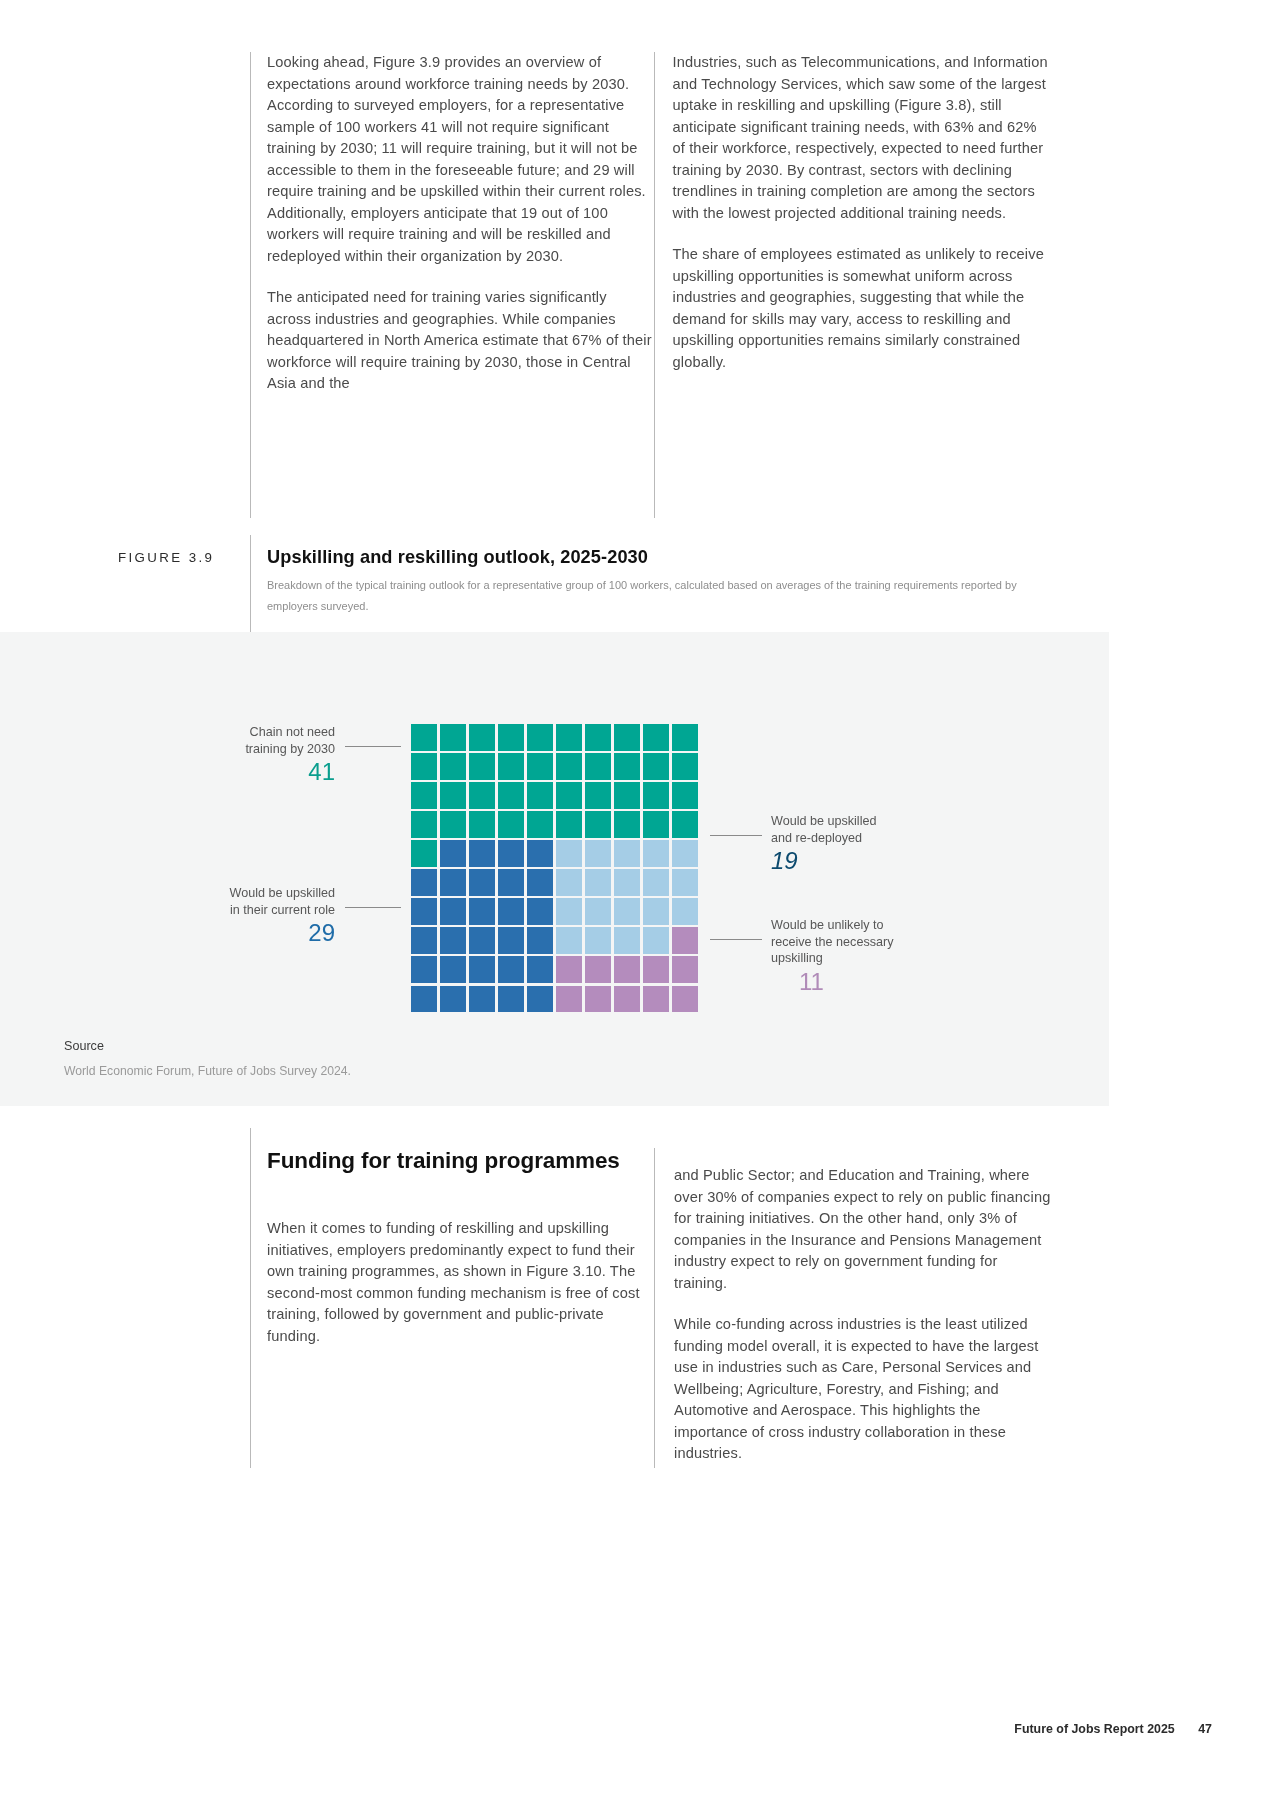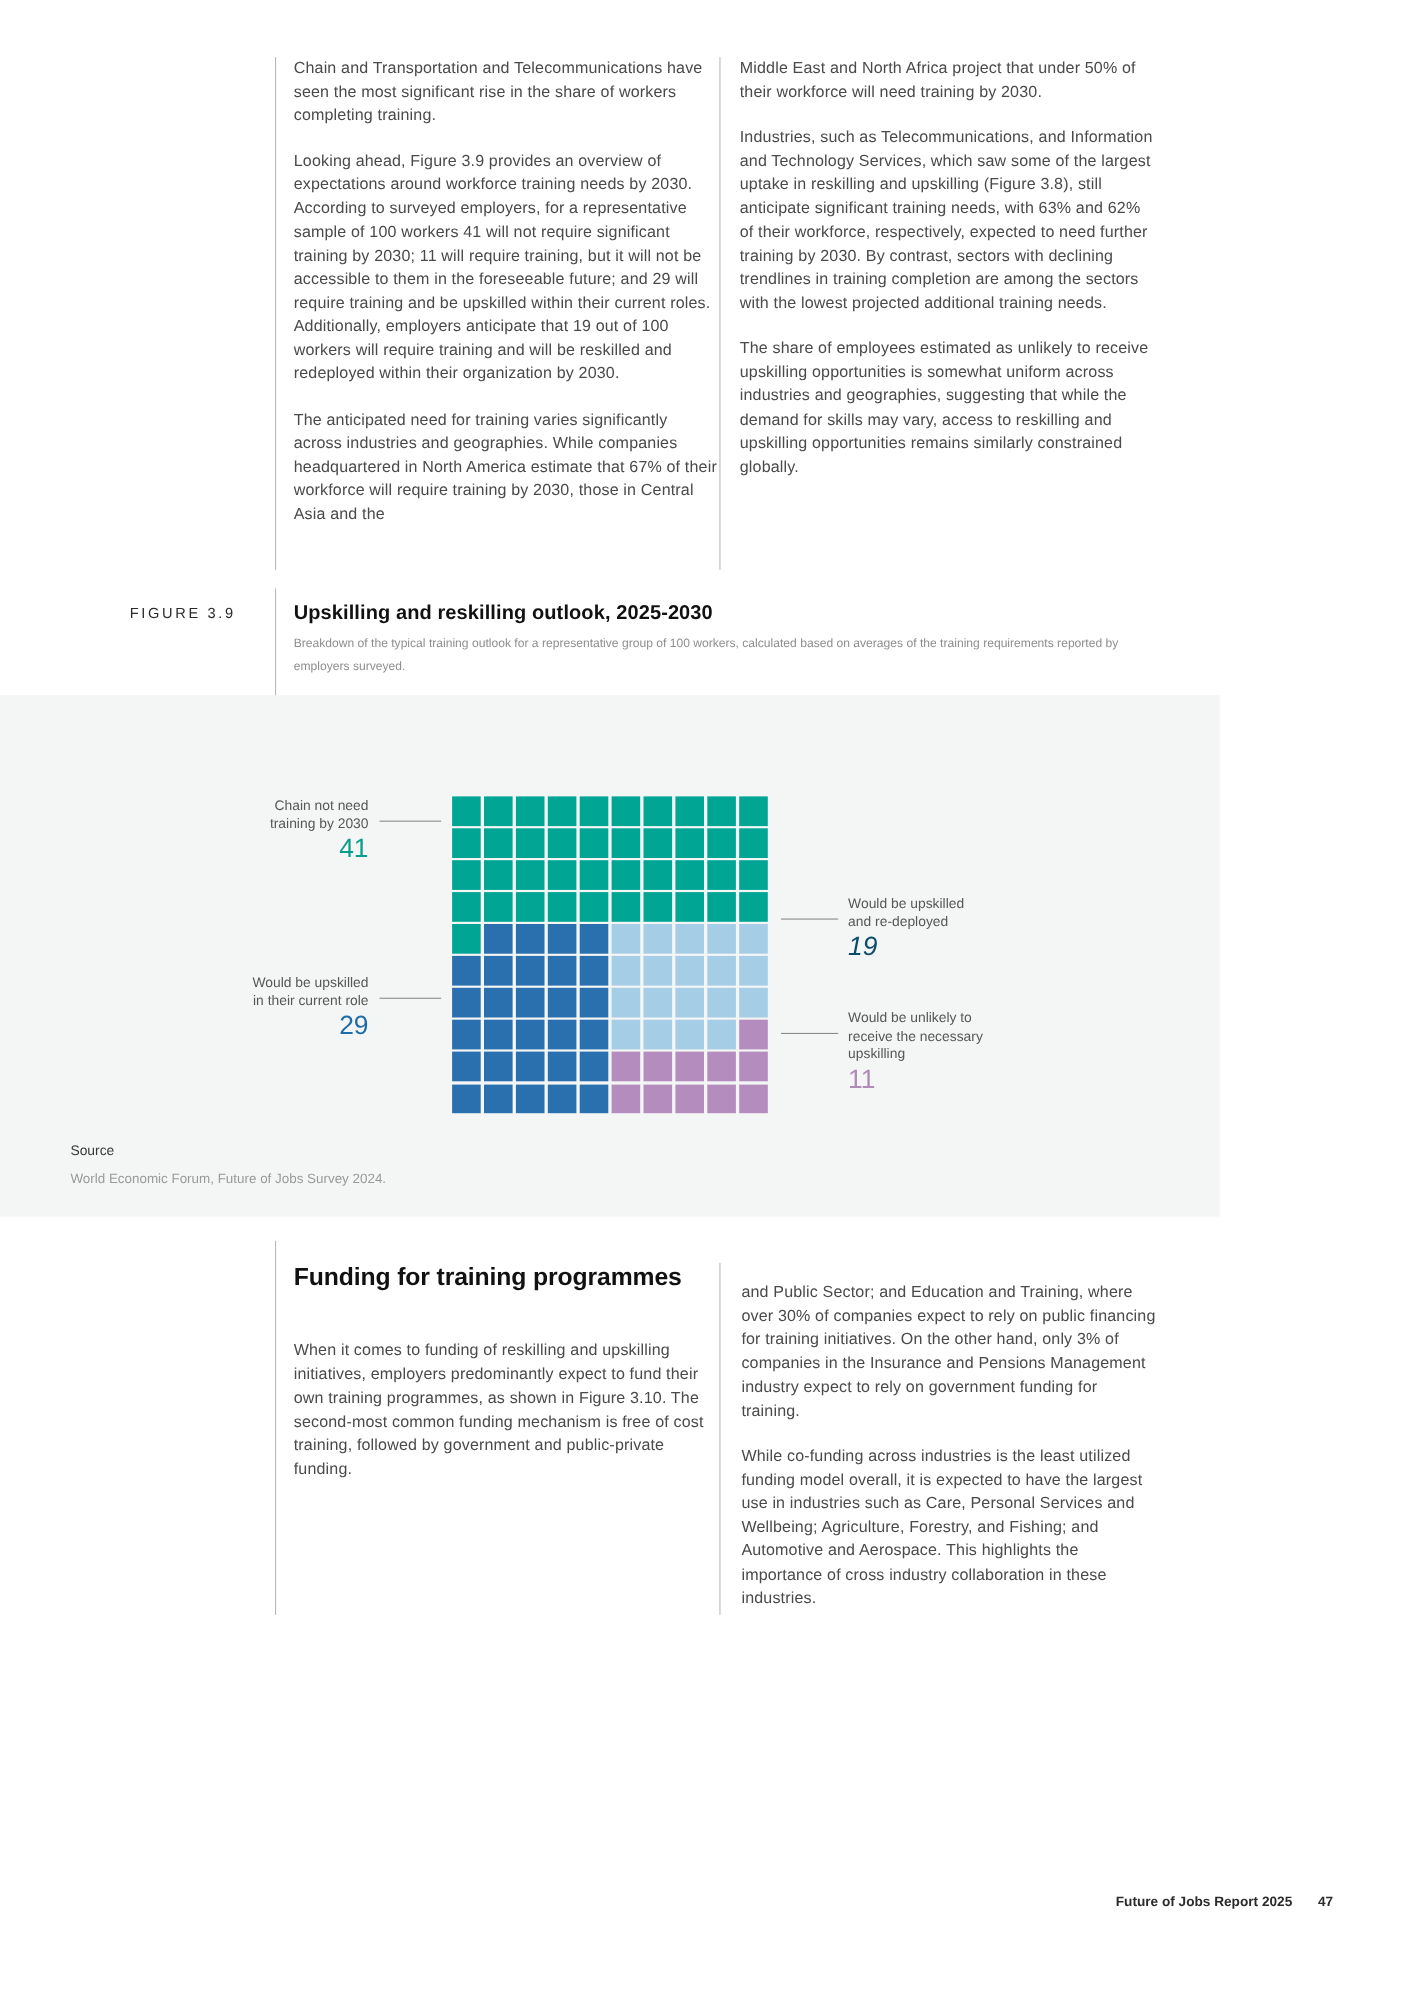--- a/index.html
+++ b/index.html
@@ -138,21 +138,21 @@
 
   .c-blue { left: 172px; top: 253px; width: 163px; }
   .c-blue .num { color: #1f6ca8; }
   .lead-blue { left: 345px; top: 275px; width: 56px; }
 
   .c-lblue { left: 771px; top: 181px; width: 200px; }
   .c-lblue .num { color: #0c4a6e; font-style: italic; }
   .lead-lblue { left: 710px; top: 203px; width: 52px; }
 
   .c-purple { left: 771px; top: 285px; width: 200px; }
-  .c-purple .num { color: #b08bb8; }
+  .c-purple .num { color: #b08bb8; margin-left: 28px; }
   .lead-purple { left: 710px; top: 307px; width: 52px; }
 
   
   .src-title {
     position: absolute;
     left: 64px; top: 407px;
     font-size: 12.6px;
     color: #3a3a3a;
   }
   .src-text {
@@ -213,27 +213,25 @@
   .footer .fpage { font-weight: bold; margin-left: 20px; }
 </style>
 </head>
 <body>
 
 <div class="top-text">
   <div class="rule-left"></div>
   <div class="rule-mid"></div>
 
   <div class="body-col col-a">
-    <p>Chain and Transportation and Telecommunications have seen the most significant rise in the share of workers completing training.</p>
     <p>Looking ahead, Figure 3.9 provides an overview of expectations around workforce training needs by 2030. According to surveyed employers, for a representative sample of 100 workers 41 will not require significant training by 2030; 11 will require training, but it will not be accessible to them in the foreseeable future; and 29 will require training and be upskilled within their current roles. Additionally, employers anticipate that 19 out of 100 workers will require training and will be reskilled and redeployed within their organization by 2030.</p>
     <p>The anticipated need for training varies significantly across industries and geographies. While companies headquartered in North America estimate that 67% of their workforce will require training by 2030, those in Central Asia and the</p>
   </div>
 
   <div class="body-col col-b">
-    <p>Middle East and North Africa project that under 50% of their workforce will need training by 2030.</p>
     <p>Industries, such as Telecommunications, and Information and Technology Services, which saw some of the largest uptake in reskilling and upskilling (Figure 3.8), still anticipate significant training needs, with 63% and 62% of their workforce, respectively, expected to need further training by 2030. By contrast, sectors with declining trendlines in training completion are among the sectors with the lowest projected additional training needs.</p>
     <p>The share of employees estimated as unlikely to receive upskilling opportunities is somewhat uniform across industries and geographies, suggesting that while the demand for skills may vary, access to reskilling and upskilling opportunities remains similarly constrained globally.</p>
   </div>
 </div>
 
 <div class="fig-head">
   <div class="fig-head-rule"></div>
   <div class="fig-label">FIGURE 3.9</div>
   <div class="fig-title">Upskilling and reskilling outlook, 2025-2030</div>
   <div class="fig-sub">Breakdown of the typical training outlook for a representative group of 100 workers, calculated based on averages of the training requirements reported by employers surveyed.</div>

